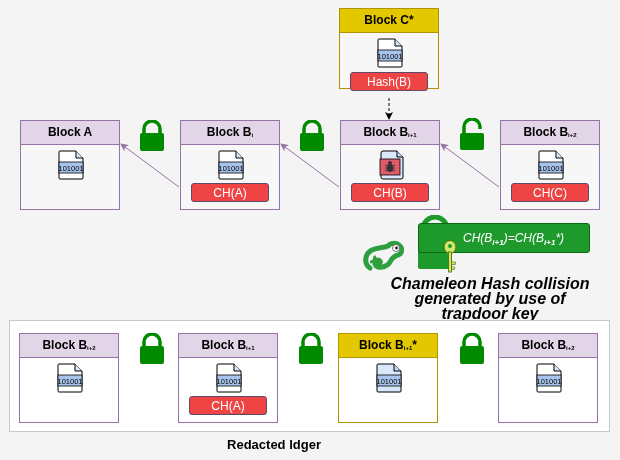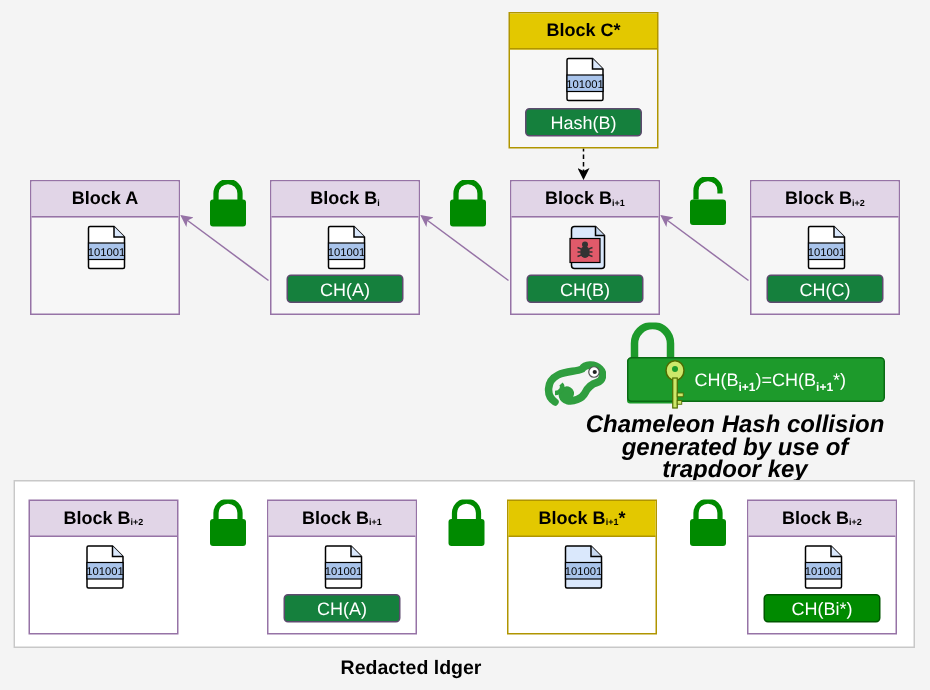--- a/index.html
+++ b/index.html
@@ -4,27 +4,27 @@
 <style>
   html,body{margin:0;padding:0;}
   body{width:620px;height:460px;background:#f4f4f4;position:relative;overflow:hidden;font-family:"Liberation Sans",sans-serif;}
   .block{position:absolute;width:100px;height:90px;border:1px solid #9673a6;background:#f7f7f7;box-sizing:border-box;}
   .block.white{background:#ffffff;}
   .block .hdr{height:23px;line-height:23px;background:#e1d5e7;border-bottom:1px solid #9673a6;text-align:center;font-size:12px;font-weight:bold;color:#000;}
   .block.gold{border-color:#b09500;}
   .block.gold .hdr{background:#e3c800;border-bottom-color:#b09500;}
   .hdr sub{font-size:6px;vertical-align:-1px;}
   .file{position:absolute;left:37px;top:29px;width:26px;height:30px;}
-  .hash{position:absolute;left:10px;top:62px;width:78px;height:19px;border-radius:3px;background:#15803d;color:#fff;font-size:12px;line-height:19px;text-align:center;border:1px solid #5d4a6e;box-sizing:border-box;}
+  .hash{position:absolute;left:10px;top:62px;width:78px;height:19px;border-radius:3px;background:#ef4444;color:#fff;font-size:12px;line-height:19px;text-align:center;border:1px solid #5d4a6e;box-sizing:border-box;}
   .hash.green{background:#008a00;border-color:#005700;}
   .lock{position:absolute;width:26px;height:32px;}
   .panel{position:absolute;left:9px;top:320px;width:601px;height:112px;background:#ffffff;border:1px solid #c8c8c8;box-sizing:border-box;}
   .caption{position:absolute;text-align:center;font-weight:bold;font-style:italic;font-size:16px;color:#000;line-height:15px;}
   .title-bottom{position:absolute;left:0;width:548px;top:437px;text-align:center;font-weight:bold;font-size:13px;}
-  .collision{position:absolute;left:418px;top:238px;width:172px;height:30px;background:#1d9a2b;border:1px solid #0a6b14;border-radius:3px;box-sizing:border-box;color:#fff;font-size:12px;line-height:28px;padding-left:44px;}
+  .collision{position:absolute;left:418px;top:223px;width:172px;height:30px;background:#1d9a2b;border:1px solid #0a6b14;border-radius:3px;box-sizing:border-box;color:#fff;font-style:italic;font-size:12px;line-height:28px;padding-left:44px;}
   .collision sub{font-size:8px;font-weight:bold;}
   svg.lines{position:absolute;left:0;top:0;}
 </style>
 </head>
 <body>
 
 <svg class="lines" width="620" height="460">
   <defs>
     <marker id="ah" markerWidth="8" markerHeight="8" refX="7" refY="4" orient="auto">
       <path d="M0,0 L8,4 L0,8 L2,4 Z" fill="#9673a6"></path>
@@ -35,21 +35,21 @@
   </defs>
   <line x1="179" y1="187" x2="121" y2="144" stroke="#9673a6" stroke-width="1" marker-end="url(#ah)"></line>
   <line x1="339" y1="187" x2="281" y2="144" stroke="#9673a6" stroke-width="1" marker-end="url(#ah)"></line>
   <line x1="499" y1="187" x2="441" y2="144" stroke="#9673a6" stroke-width="1" marker-end="url(#ah)"></line>
   <line x1="389" y1="98" x2="389" y2="118" stroke="#000" stroke-width="1" stroke-dasharray="3,2" marker-end="url(#ahb)"></line>
   <line x1="178" y1="398" x2="120" y2="355" stroke="#9673a6" stroke-width="1" marker-end="url(#ah)"></line>
   <line x1="338" y1="398" x2="280" y2="355" stroke="#9673a6" stroke-width="1" marker-end="url(#ah)"></line>
   <line x1="498" y1="398" x2="440" y2="355" stroke="#9673a6" stroke-width="1" marker-end="url(#ah)"></line>
 </svg>
 
-<div class="block gold" style="left:339px;top:8px;height:91px;background:#f7f7f7;">
+<div class="block gold" style="left:339px;top:8px;height:81px;background:#f7f7f7;">
   <div class="hdr">Block C*</div>
   <svg class="file" viewBox="0 0 26 30">
     <path d="M2,1 H18 L25,8 V28 Q25,29 24,29 H2 Q1,29 1,28 V2 Q1,1 2,1 Z" fill="#fff" stroke="#000" stroke-width="1"></path>
     <path d="M18,1 V8 H25" fill="#dae8fc" stroke="#000" stroke-width="1"></path>
     <rect x="1" y="12" width="24" height="11" fill="#a9c4eb" stroke="#000" stroke-width="0.8"></rect>
     <text x="13" y="20.5" font-size="7.5" text-anchor="middle" font-family="Liberation Sans, sans-serif" fill="#000">101001</text>
   </svg>
   <div class="hash" style="top:63px">Hash(B)</div>
 </div>
 
@@ -171,21 +171,20 @@
 </div>
 
 <div class="block white" style="left:498px;top:333px;">
   <div class="hdr"><span>Block B</span><sub>i+2</sub></div>
   <svg class="file" viewBox="0 0 26 30">
     <path d="M2,1 H18 L25,8 V28 Q25,29 24,29 H2 Q1,29 1,28 V2 Q1,1 2,1 Z" fill="#fff" stroke="#000" stroke-width="1"></path>
     <path d="M18,1 V8 H25" fill="#dae8fc" stroke="#000" stroke-width="1"></path>
     <rect x="1" y="12" width="24" height="11" fill="#a9c4eb" stroke="#000" stroke-width="0.8"></rect>
     <text x="13" y="20.5" font-size="7.5" text-anchor="middle" font-family="Liberation Sans, sans-serif" fill="#000">101001</text>
   </svg>
-  <div class="hash green">CH(Bi*)</div>
 </div>
 
 <svg class="lock" style="left:139px;top:333px;" viewBox="0 0 26 32">
   <path d="M5,14 V9 A8,8 0 0 1 21,9 V14" fill="none" stroke="#008a00" stroke-width="3.5"></path>
   <rect x="1" y="13" width="24" height="18" rx="2" fill="#008a00"></rect>
 </svg>
 <svg class="lock" style="left:298px;top:333px;" viewBox="0 0 26 32">
   <path d="M5,14 V9 A8,8 0 0 1 21,9 V14" fill="none" stroke="#008a00" stroke-width="3.5"></path>
   <rect x="1" y="13" width="24" height="18" rx="2" fill="#008a00"></rect>
 </svg>

